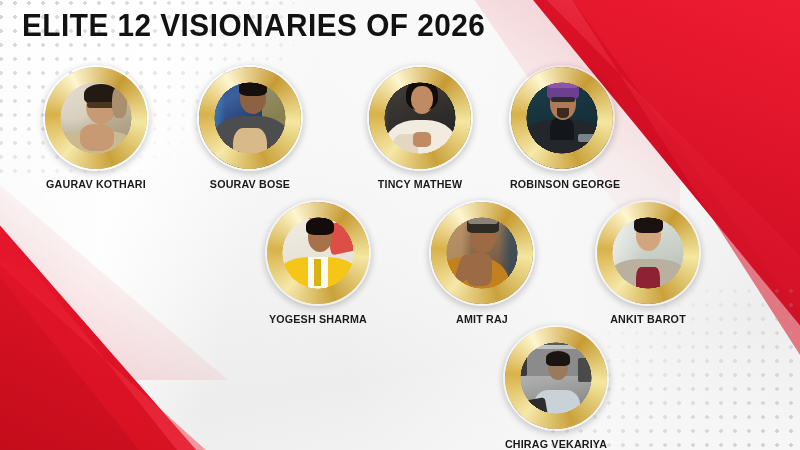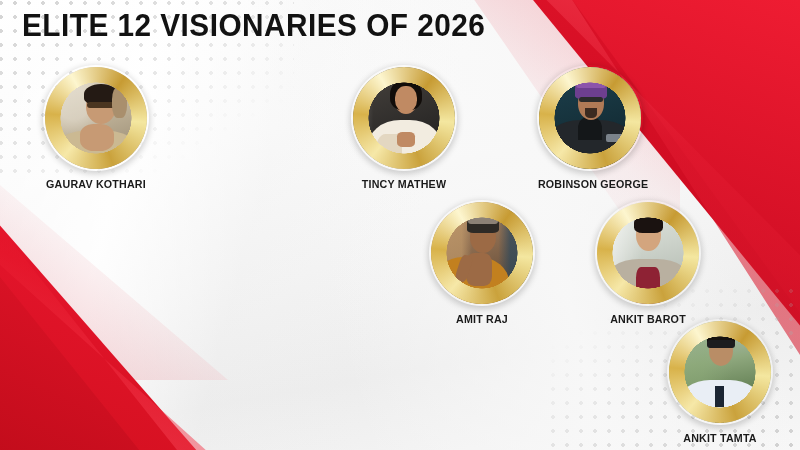--- a/index.html
+++ b/index.html
@@ -202,57 +202,90 @@
           <div class="body" style="left:34%;bottom:18%;width:34%;height:26%;background:#c79a74;border-radius:40%;"></div>
           <div class="head" style="left:40%;top:22%;width:30%;height:34%;background:#c79a74;"></div>
           <div class="head" style="left:38%;top:17%;width:34%;height:20%;background:#241a14;border-radius:50% 50% 35% 35%;"></div>
           <div class="body" style="left:41%;top:34%;width:28%;height:6%;background:#4a3520;border-radius:3px;"></div>
           <div class="body" style="left:66%;top:20%;width:14%;height:30%;background:#a98f6d;border-radius:40%;"></div>
         </div>
       </div>
       <div class="pname">GAURAV KOTHARI</div>
     </div>
 
-
-    <div class="person" style="left:348px; top:64px;">
+    <div class="person" style="left:194px; top:64px;">
+      <div class="avatar">
+        <div class="ring"></div>
+        <div class="photo">
+          <div class="pbg" style="background:linear-gradient(150deg,#2a3f6b 0%,#3b5fa0 30%,#1f3558 60%,#5d3f7a 100%);"></div>
+          <div class="pbg" style="background:linear-gradient(90deg, rgba(60,140,200,.5) 0 18%, rgba(0,0,0,0) 26%), linear-gradient(0deg, rgba(240,190,60,.45) 0 26%, rgba(0,0,0,0) 32%);"></div>
+          <div class="body" style="left:62%;top:16%;width:34%;height:58%;background:rgba(222,190,70,.55);"></div>
+          <div class="body" style="left:12%;bottom:-10%;width:78%;height:62%;background:#4b4d4f;border-radius:40% 40% 0 0;"></div>
+          <div class="body" style="left:33%;bottom:-10%;width:34%;height:50%;background:#d8b98a;border-radius:30% 30% 0 0;"></div>
+          <div class="head" style="left:40%;top:16%;width:26%;height:30%;background:#8c6243;"></div>
+          <div class="head" style="left:39%;top:12%;width:28%;height:16%;background:#15100c;border-radius:50% 50% 30% 30%;"></div>
+          <div class="body" style="left:20%;bottom:-12%;width:22%;height:30%;background:#2d2f33;border-radius:24% 24% 0 0;"></div>
+        </div>
+      </div>
+      <div class="pname">SOURAV BOSE</div>
+    </div>
+
+    <div class="person" style="left:364px; top:64px;">
       <div class="avatar">
         <div class="ring"></div>
         <div class="photo">
           <div class="pbg" style="background:linear-gradient(160deg,#4a4540 0%,#2e2c2a 55%,#1d1b19 100%);"></div>
           <div class="pbg" style="background:linear-gradient(90deg, rgba(255,255,255,.10) 0 12%, rgba(0,0,0,0) 20%);"></div>
           <div class="body" style="left:14%;bottom:-14%;width:74%;height:62%;background:#f2ece0;border-radius:44% 44% 0 0;"></div>
           <div class="body" style="left:22%;bottom:-14%;width:26%;height:48%;background:#e3d7c1;border-radius:40% 10% 0 0;"></div>
           <div class="head" style="left:40%;top:17%;width:24%;height:29%;background:#c08a63;"></div>
           <div class="head" style="left:36%;top:12%;width:32%;height:30%;background:#120d0a;border-radius:50% 50% 38% 38%;"></div>
           <div class="head" style="left:41%;top:19%;width:22%;height:25%;background:#c08a63;border-radius:46%;"></div>
           <div class="body" style="left:43%;bottom:22%;width:18%;height:14%;background:#c08a63;border-radius:30%;"></div>
         </div>
       </div>
       <div class="pname">TINCY MATHEW</div>
     </div>
 
-    <div class="person" style="left:534px; top:64px;">
+    <div class="person" style="left:506px; top:64px;">
       <div class="avatar">
         <div class="ring"></div>
         <div class="photo">
           <div class="pbg" style="background:linear-gradient(165deg,#1d4250 0%,#16323c 50%,#0e2029 100%);"></div>
           <div class="body" style="left:4%;bottom:-16%;width:92%;height:64%;background:#23272b;border-radius:40% 40% 0 0;"></div>
           <div class="body" style="left:38%;bottom:28%;width:24%;height:24%;background:#141719;border-radius:50% 50% 0 0;"></div>
           <div class="head" style="left:38%;top:20%;width:26%;height:32%;background:#b07a56;"></div>
           <div class="head" style="left:35%;top:11%;width:32%;height:20%;background:#6d3f8f;border-radius:50% 50% 18% 18%;"></div>
           <div class="body" style="left:36%;top:14%;width:30%;height:7%;background:#8c55ab;border-radius:3px;"></div>
           <div class="body" style="left:39%;top:29%;width:24%;height:5%;background:#2b2b2b;border-radius:3px;"></div>
           <div class="body" style="left:45%;top:40%;width:12%;height:10%;background:#3c2a20;border-radius:0 0 40% 40%;"></div>
           <div class="body" style="left:66%;bottom:26%;width:16%;height:8%;background:#9aa3ac;border-radius:2px;opacity:.75;"></div>
         </div>
       </div>
       <div class="pname">ROBINSON GEORGE</div>
     </div>
 
 
+    <div class="person" style="left:262px; top:199px;">
+      <div class="avatar">
+        <div class="ring"></div>
+        <div class="photo">
+          <div class="pbg" style="background:linear-gradient(170deg,#f3efe6 0%,#e7e3d8 55%,#ddd8cb 100%);"></div>
+          <div class="pbg" style="background:linear-gradient(180deg, rgba(214,52,43,.9) 0 16%, rgba(240,238,232,0) 17%);"></div>
+          <div class="body" style="left:60%;top:18%;width:44%;height:30%;background:#d9342b;transform:rotate(-12deg);border-radius:4px;opacity:.85;"></div>
+          <div class="body" style="left:6%;bottom:-12%;width:88%;height:58%;background:#f5c518;border-radius:40% 40% 0 0;"></div>
+          <div class="body" style="left:40%;bottom:6%;width:20%;height:40%;background:#fbfbf6;"></div>
+          <div class="body" style="left:46%;bottom:18%;width:7%;height:26%;background:#d8b30f;"></div>
+          <div class="head" style="left:40%;top:20%;width:24%;height:29%;background:#a8714a;"></div>
+          <div class="head" style="left:38%;top:15%;width:28%;height:17%;background:#130d0a;border-radius:50% 50% 30% 30%;"></div>
+          <div class="body" style="left:12%;bottom:-12%;width:76%;height:16%;background:#d9d2c2;border-radius:6px;"></div>
+        </div>
+      </div>
+      <div class="pname">YOGESH SHARMA</div>
+    </div>
 
     <div class="person" style="left:592px; top:199px;">
       <div class="avatar">
         <div class="ring"></div>
         <div class="photo">
           <div class="pbg" style="background:linear-gradient(165deg,#e4e8e2 0%,#cdd3cb 45%,#a8b0a6 100%);"></div>
           <div class="pbg" style="background:linear-gradient(100deg, rgba(255,255,255,.5) 0 20%, rgba(0,0,0,0) 45%);"></div>
           <div class="body" style="left:6%;bottom:-16%;width:88%;height:60%;background:#b9b0a0;border-radius:40% 40% 0 0;"></div>
           <div class="body" style="left:38%;bottom:-16%;width:24%;height:52%;background:#8e2234;border-radius:20% 20% 0 0;"></div>
           <div class="head" style="left:38%;top:17%;width:25%;height:31%;background:#d3a57e;"></div>
@@ -275,33 +308,34 @@
           <div class="head" style="left:35%;top:12%;width:32%;height:18%;background:#2e2a26;border-radius:50% 50% 20% 20%;"></div>
           <div class="body" style="left:36%;top:15%;width:30%;height:7%;background:#8c8176;border-radius:3px;"></div>
           <div class="body" style="left:26%;bottom:22%;width:12%;height:26%;background:#9c6a45;border-radius:30%;transform:rotate(18deg);"></div>
         </div>
       </div>
       <div class="pname">AMIT RAJ</div>
     </div>
 
 
 
-
-    <div class="person" style="left:664px; top:318px;">
-      <div class="avatar">
-        <div class="ring"></div>
-        <div class="photo">
-          <div class="pbg" style="background:linear-gradient(170deg,#b9c8cf 0%,#8fa87e 40%,#5d7a4e 75%,#46603c 100%);"></div>
-          <div class="pbg" style="background:linear-gradient(100deg, rgba(140,170,120,.55) 0 35%, rgba(0,0,0,0) 60%);"></div>
-          <div class="body" style="left:10%;bottom:-16%;width:80%;height:58%;background:#e9eef5;border-radius:38% 38% 0 0;"></div>
-          <div class="body" style="left:45%;bottom:-2%;width:9%;height:38%;background:#1b2533;"></div>
-          <div class="head" style="left:39%;top:14%;width:24%;height:30%;background:#b98d66;"></div>
-          <div class="head" style="left:37%;top:9%;width:28%;height:16%;background:#14100d;border-radius:50% 50% 28% 28%;"></div>
-          <div class="body" style="left:37%;top:19%;width:28%;height:7%;background:#1d1d1f;border-radius:3px;"></div>
-          <div class="body" style="left:22%;bottom:4%;width:56%;height:12%;background:#dfe5ee;border-radius:6px;"></div>
-
-        </div>
-      </div>
-      <div class="pname">ANKIT TAMTA</div>
-    </div>
+    <div class="person" style="left:500px; top:324px;">
+      <div class="avatar">
+        <div class="ring"></div>
+        <div class="photo">
+          <div class="pbg" style="background:linear-gradient(168deg,#d8d8d8 0%,#a9a9a9 50%,#6e6e6e 100%);"></div>
+          <div class="body" style="left:0%;top:22%;width:100%;height:26%;background:#8b8b8b;"></div>
+          <div class="body" style="left:2%;top:26%;width:20%;height:22%;background:#3a3a3a;border-radius:2px;"></div>
+          <div class="body" style="left:72%;top:30%;width:24%;height:24%;background:#4a4a4a;border-radius:2px;"></div>
+          <div class="body" style="left:36%;top:6%;width:28%;height:12%;background:#5a5a5a;border-radius:50% 50% 0 0;"></div>
+          <div class="body" style="left:28%;bottom:-10%;width:46%;height:48%;background:#c9d2d8;border-radius:30% 30% 0 0;"></div>
+          <div class="head" style="left:42%;top:28%;width:20%;height:24%;background:#9b795c;"></div>
+          <div class="head" style="left:40%;top:24%;width:24%;height:14%;background:#1a1412;border-radius:50% 50% 26% 26%;"></div>
+          <div class="body" style="left:8%;bottom:-6%;width:34%;height:34%;background:#2d2d2d;border-radius:3px;transform:rotate(-10deg);"></div>
+          <div class="body" style="left:10%;bottom:-2%;width:30%;height:16%;background:#dcdcdc;border-radius:2px;transform:rotate(-10deg);"></div>
+        </div>
+      </div>
+      <div class="pname">CHIRAG VEKARIYA</div>
+    </div>
+
 
   </div>
 </div>
 
 </body></html>

